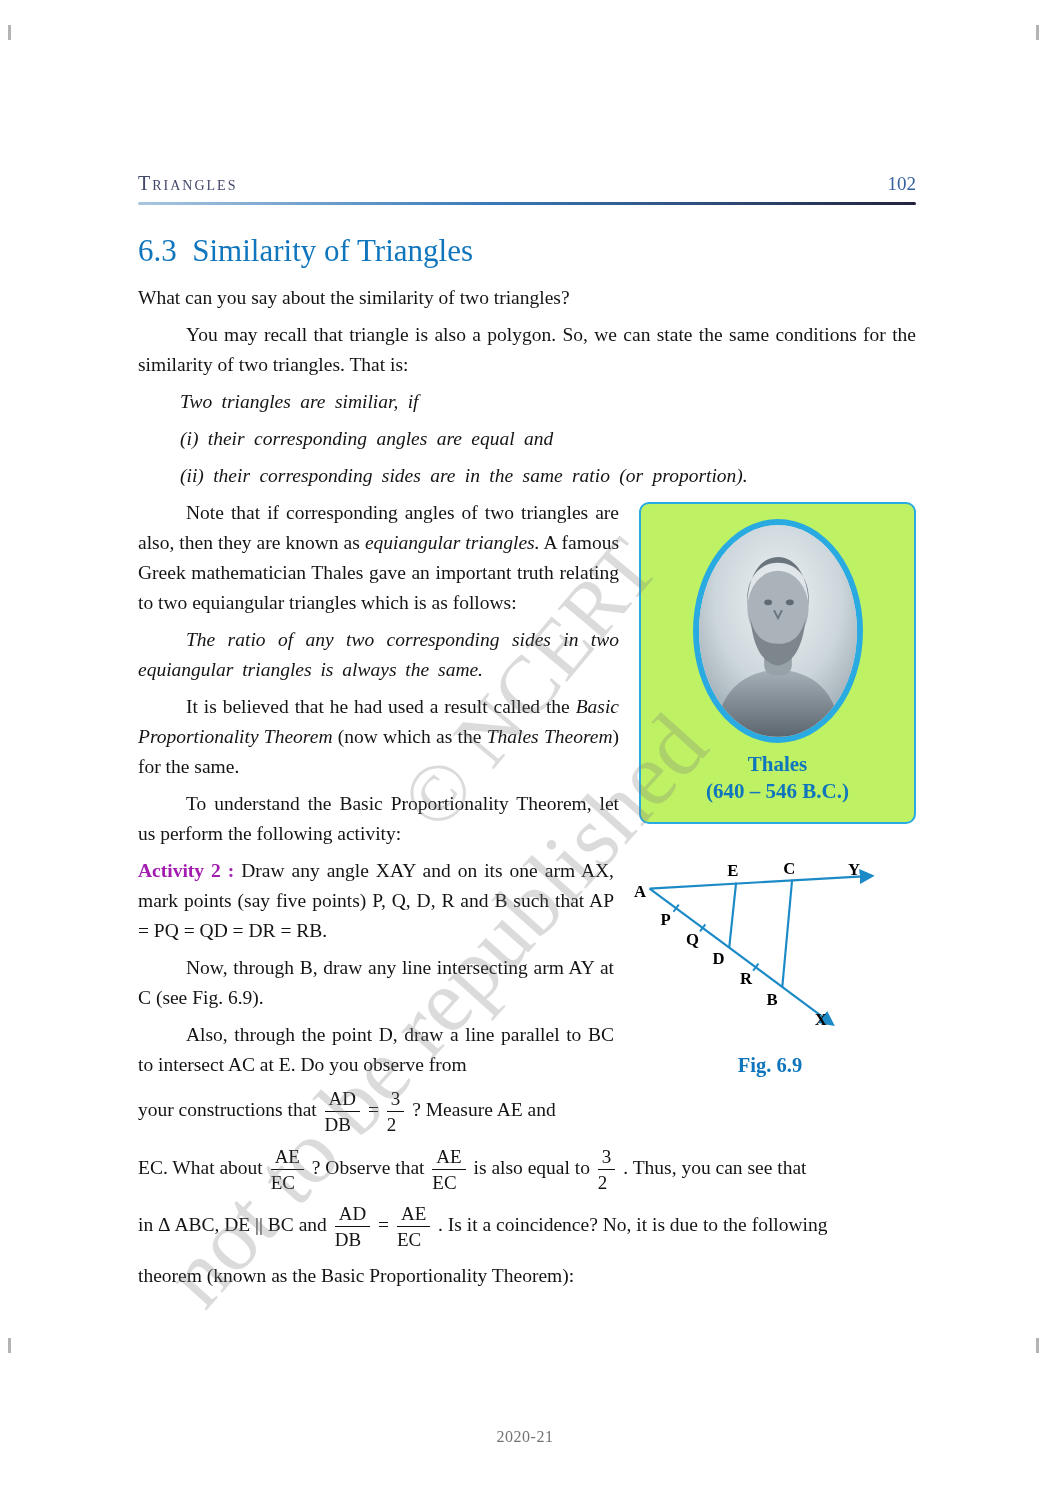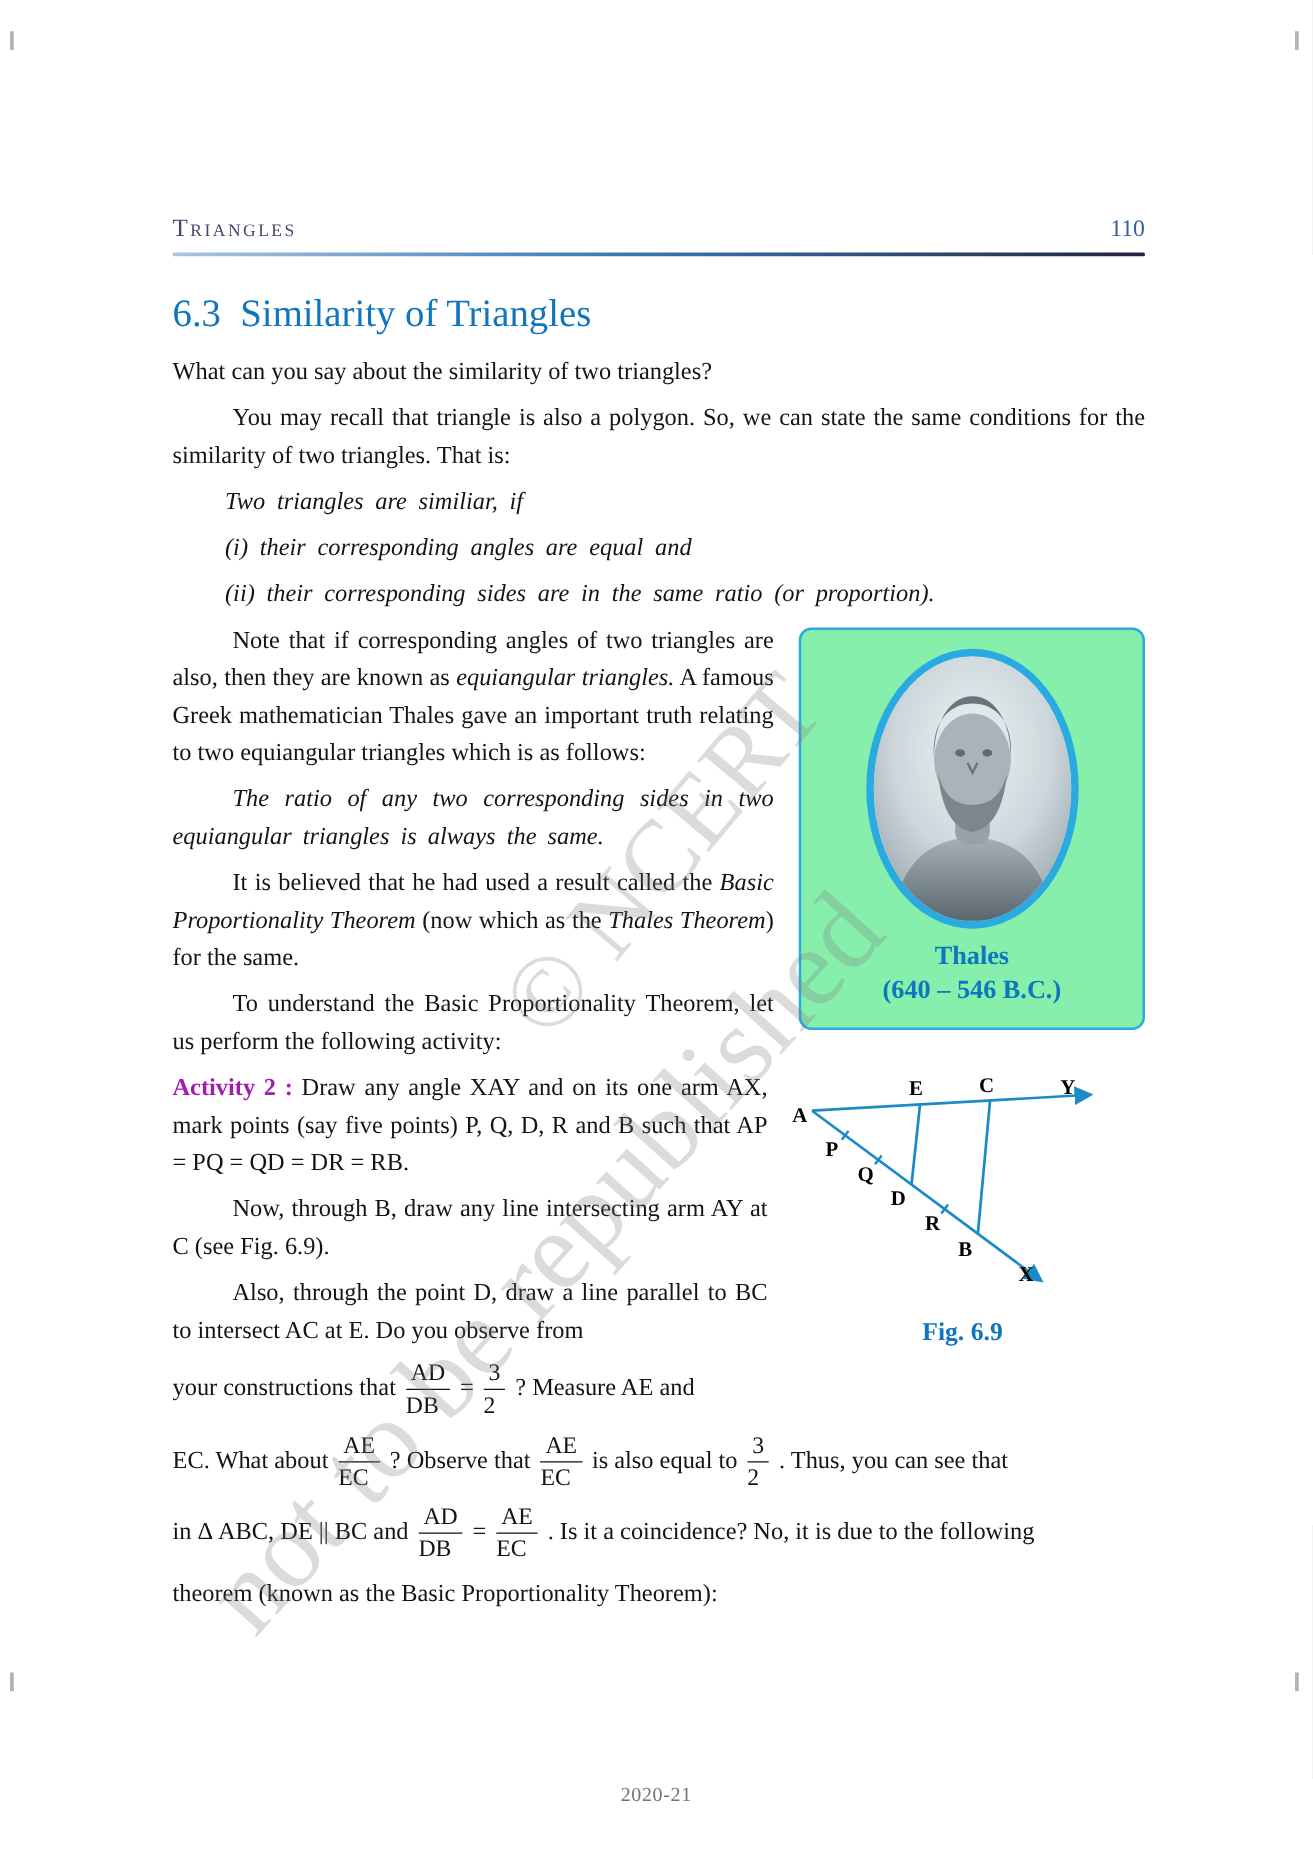--- a/index.html
+++ b/index.html
@@ -34,21 +34,21 @@
   .frac-line { text-align:left; margin:8px 0 10px 0; }
   .frac { display:inline-block; vertical-align:middle; text-align:left;
           margin:0 3px; line-height:1.12; font-size:19px; }
   .frac .num { display:block; padding:0 4px 2px 4px; border-bottom:1.7px solid #111; }
   .frac .den { display:block; padding-top:2px; }
 
   
   .thales-box {
     float:right; width:277px; height:322px; box-sizing:border-box;
     margin:4px 0 10px 20px; border:2.5px solid #29abe2; border-radius:10px;
-    text-align:center; padding-top:15px; background:#86efac; position:relative; z-index:1;
+    text-align:center; padding-top:15px; background:#bef264; position:relative; z-index:1;
   }
   .portrait {
     width:158px; height:212px; margin:0 auto; border-radius:50%;
     border:6px solid #29abe2; overflow:hidden; background:#d7dee2;
   }
   .thales-caption { color:#0f75bc; font-weight:bold; font-size:21px; line-height:27px; margin-top:8px; }
 
   
   .fig { float:right; width:292px; margin:6px 0 8px 10px; text-align:center; position:relative; z-index:1; }
   .fig-caption { color:#0f75bc; font-weight:bold; font-size:20.5px; margin-top:12px; }
@@ -84,21 +84,21 @@
   <div class="crop bl"></div>
   <div class="crop br"></div>
 
   <div class="watermark wm1">© NCERT</div>
   <div class="watermark wm2">not to be republished</div>
 
   <div class="content">
 
     <div class="running-header">
       <span class="running-title">Triangles</span>
-      <span class="page-number">110</span>
+      <span class="page-number">102</span>
     </div>
     <div class="header-rule"></div>
 
     <h2 class="section-heading">6.3  Similarity of Triangles</h2>
 
     <p>What can you say about the similarity of two triangles?</p>
 
     <p class="indent">You may recall that triangle is also a polygon. So, we can state the same conditions for the similarity of two triangles. That is:</p>
 
     <p class="stmt">Two triangles are similiar, if</p>

